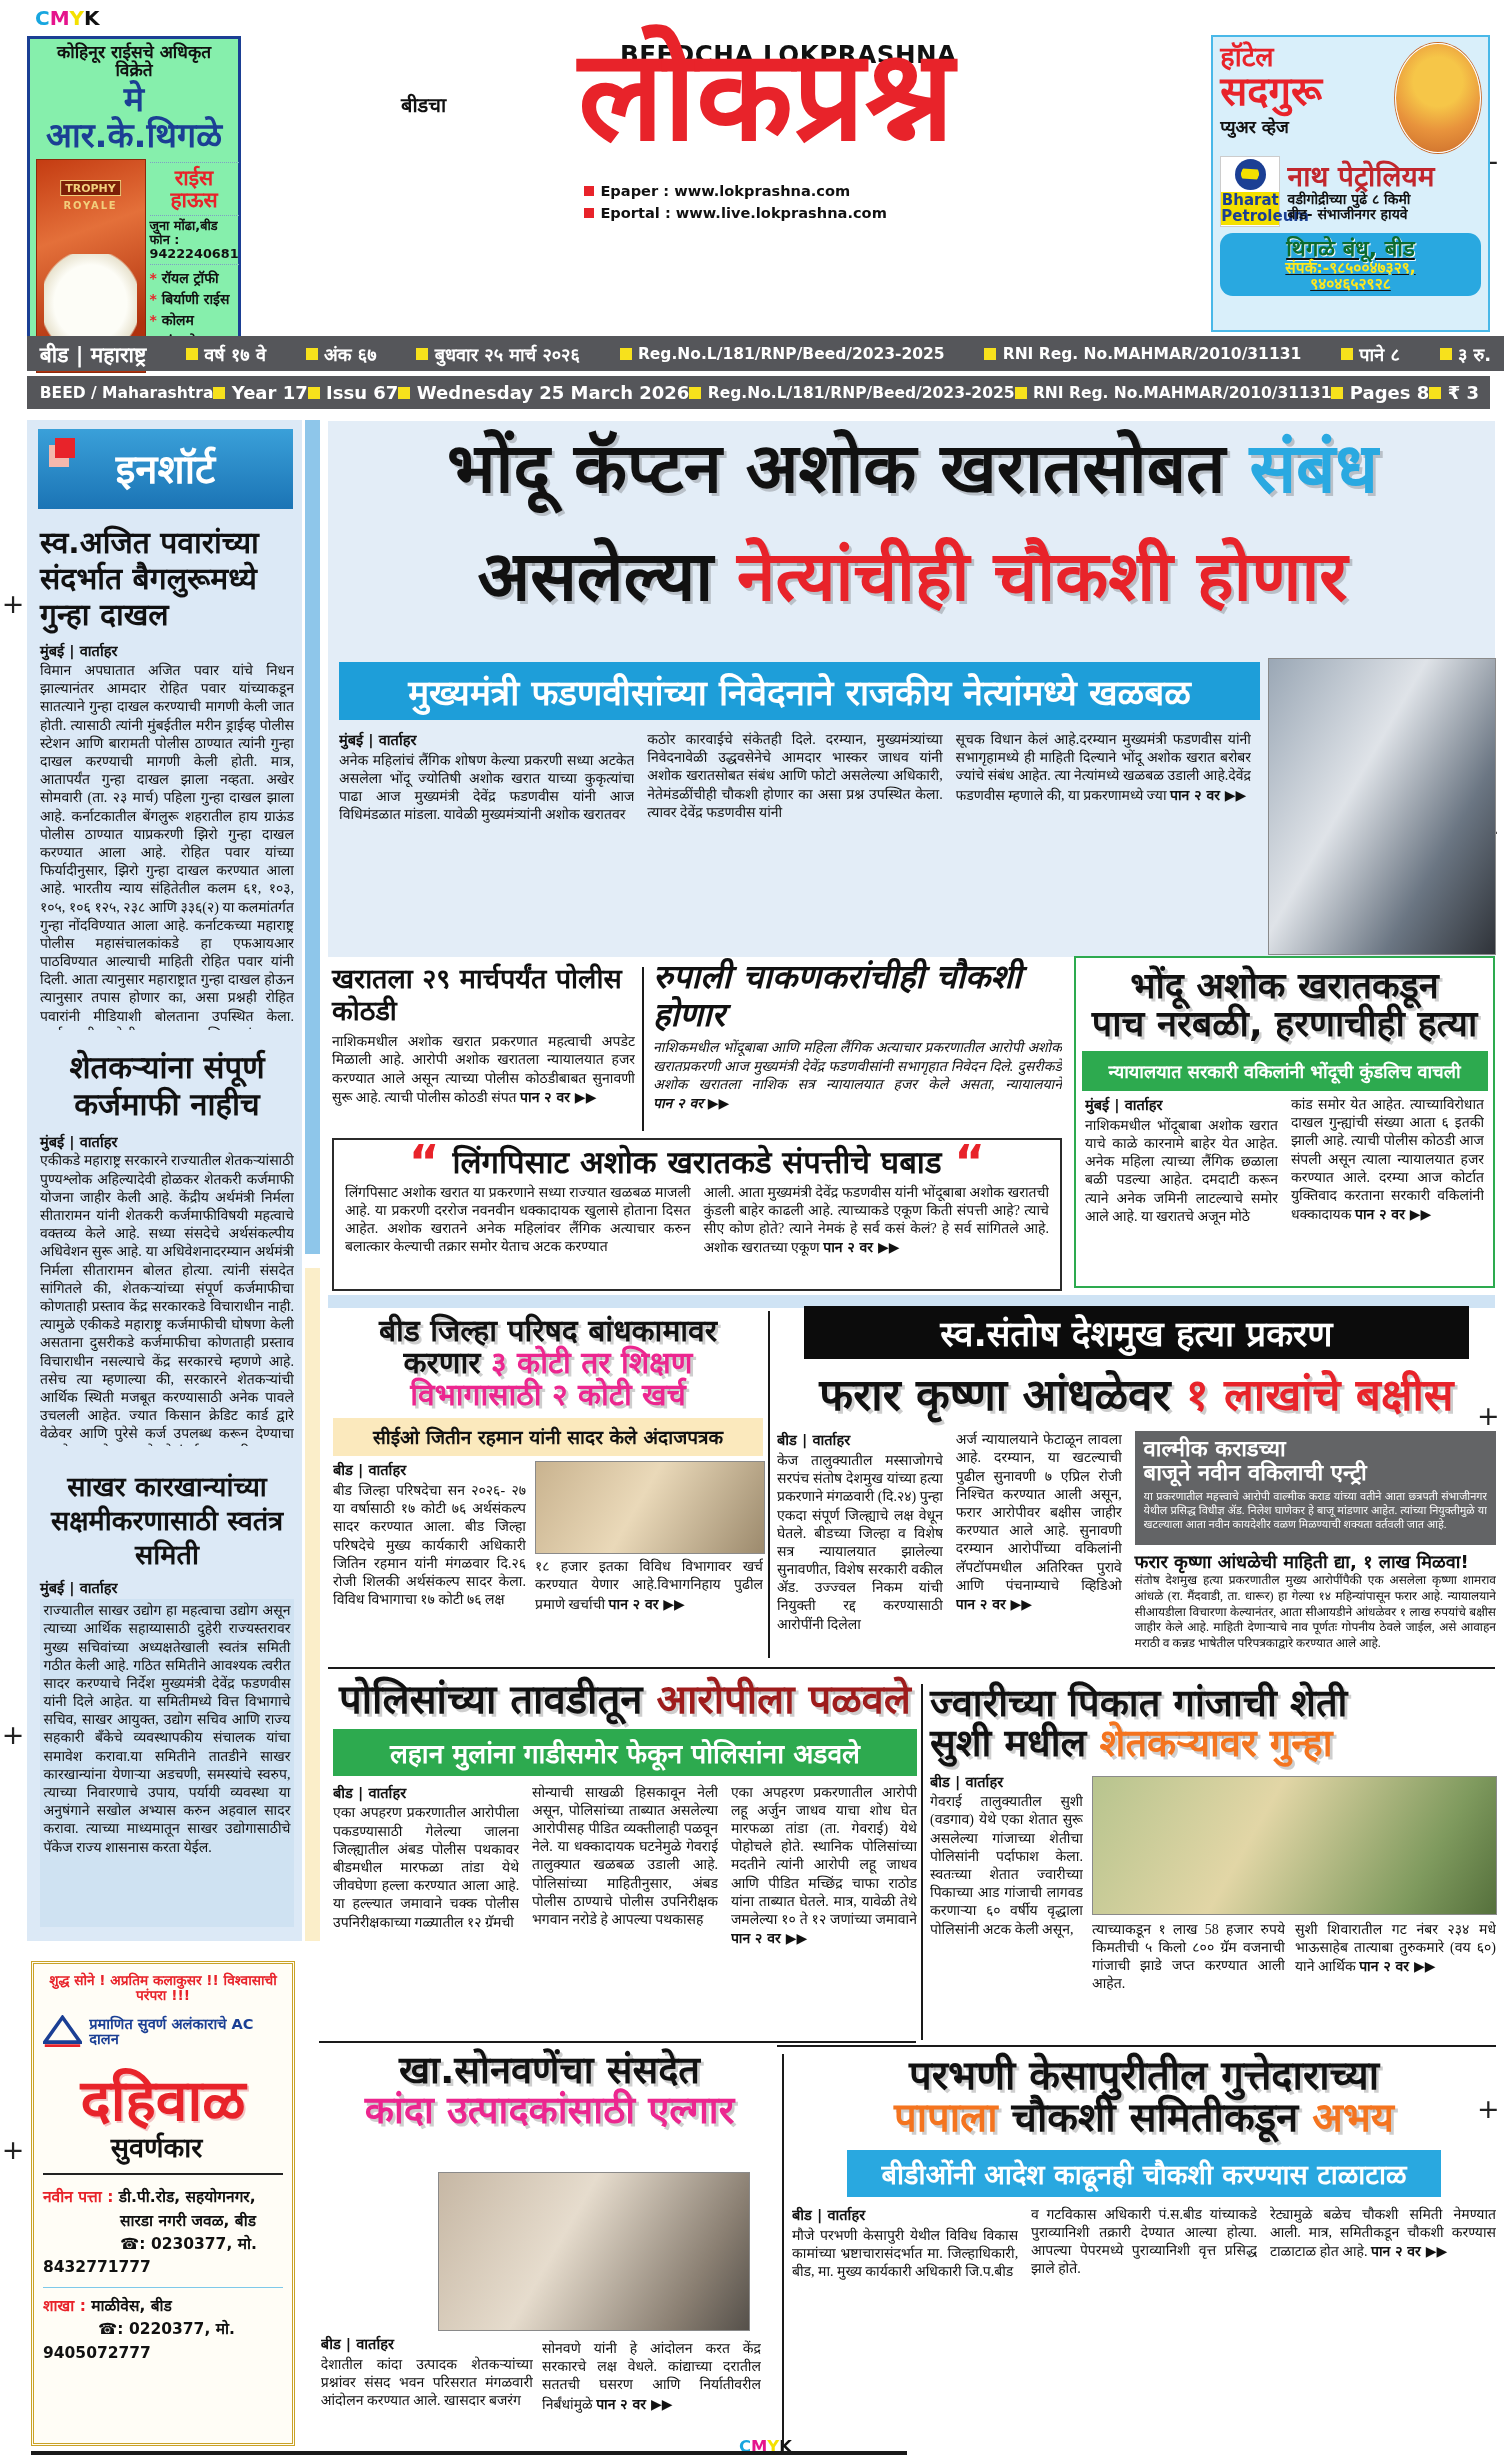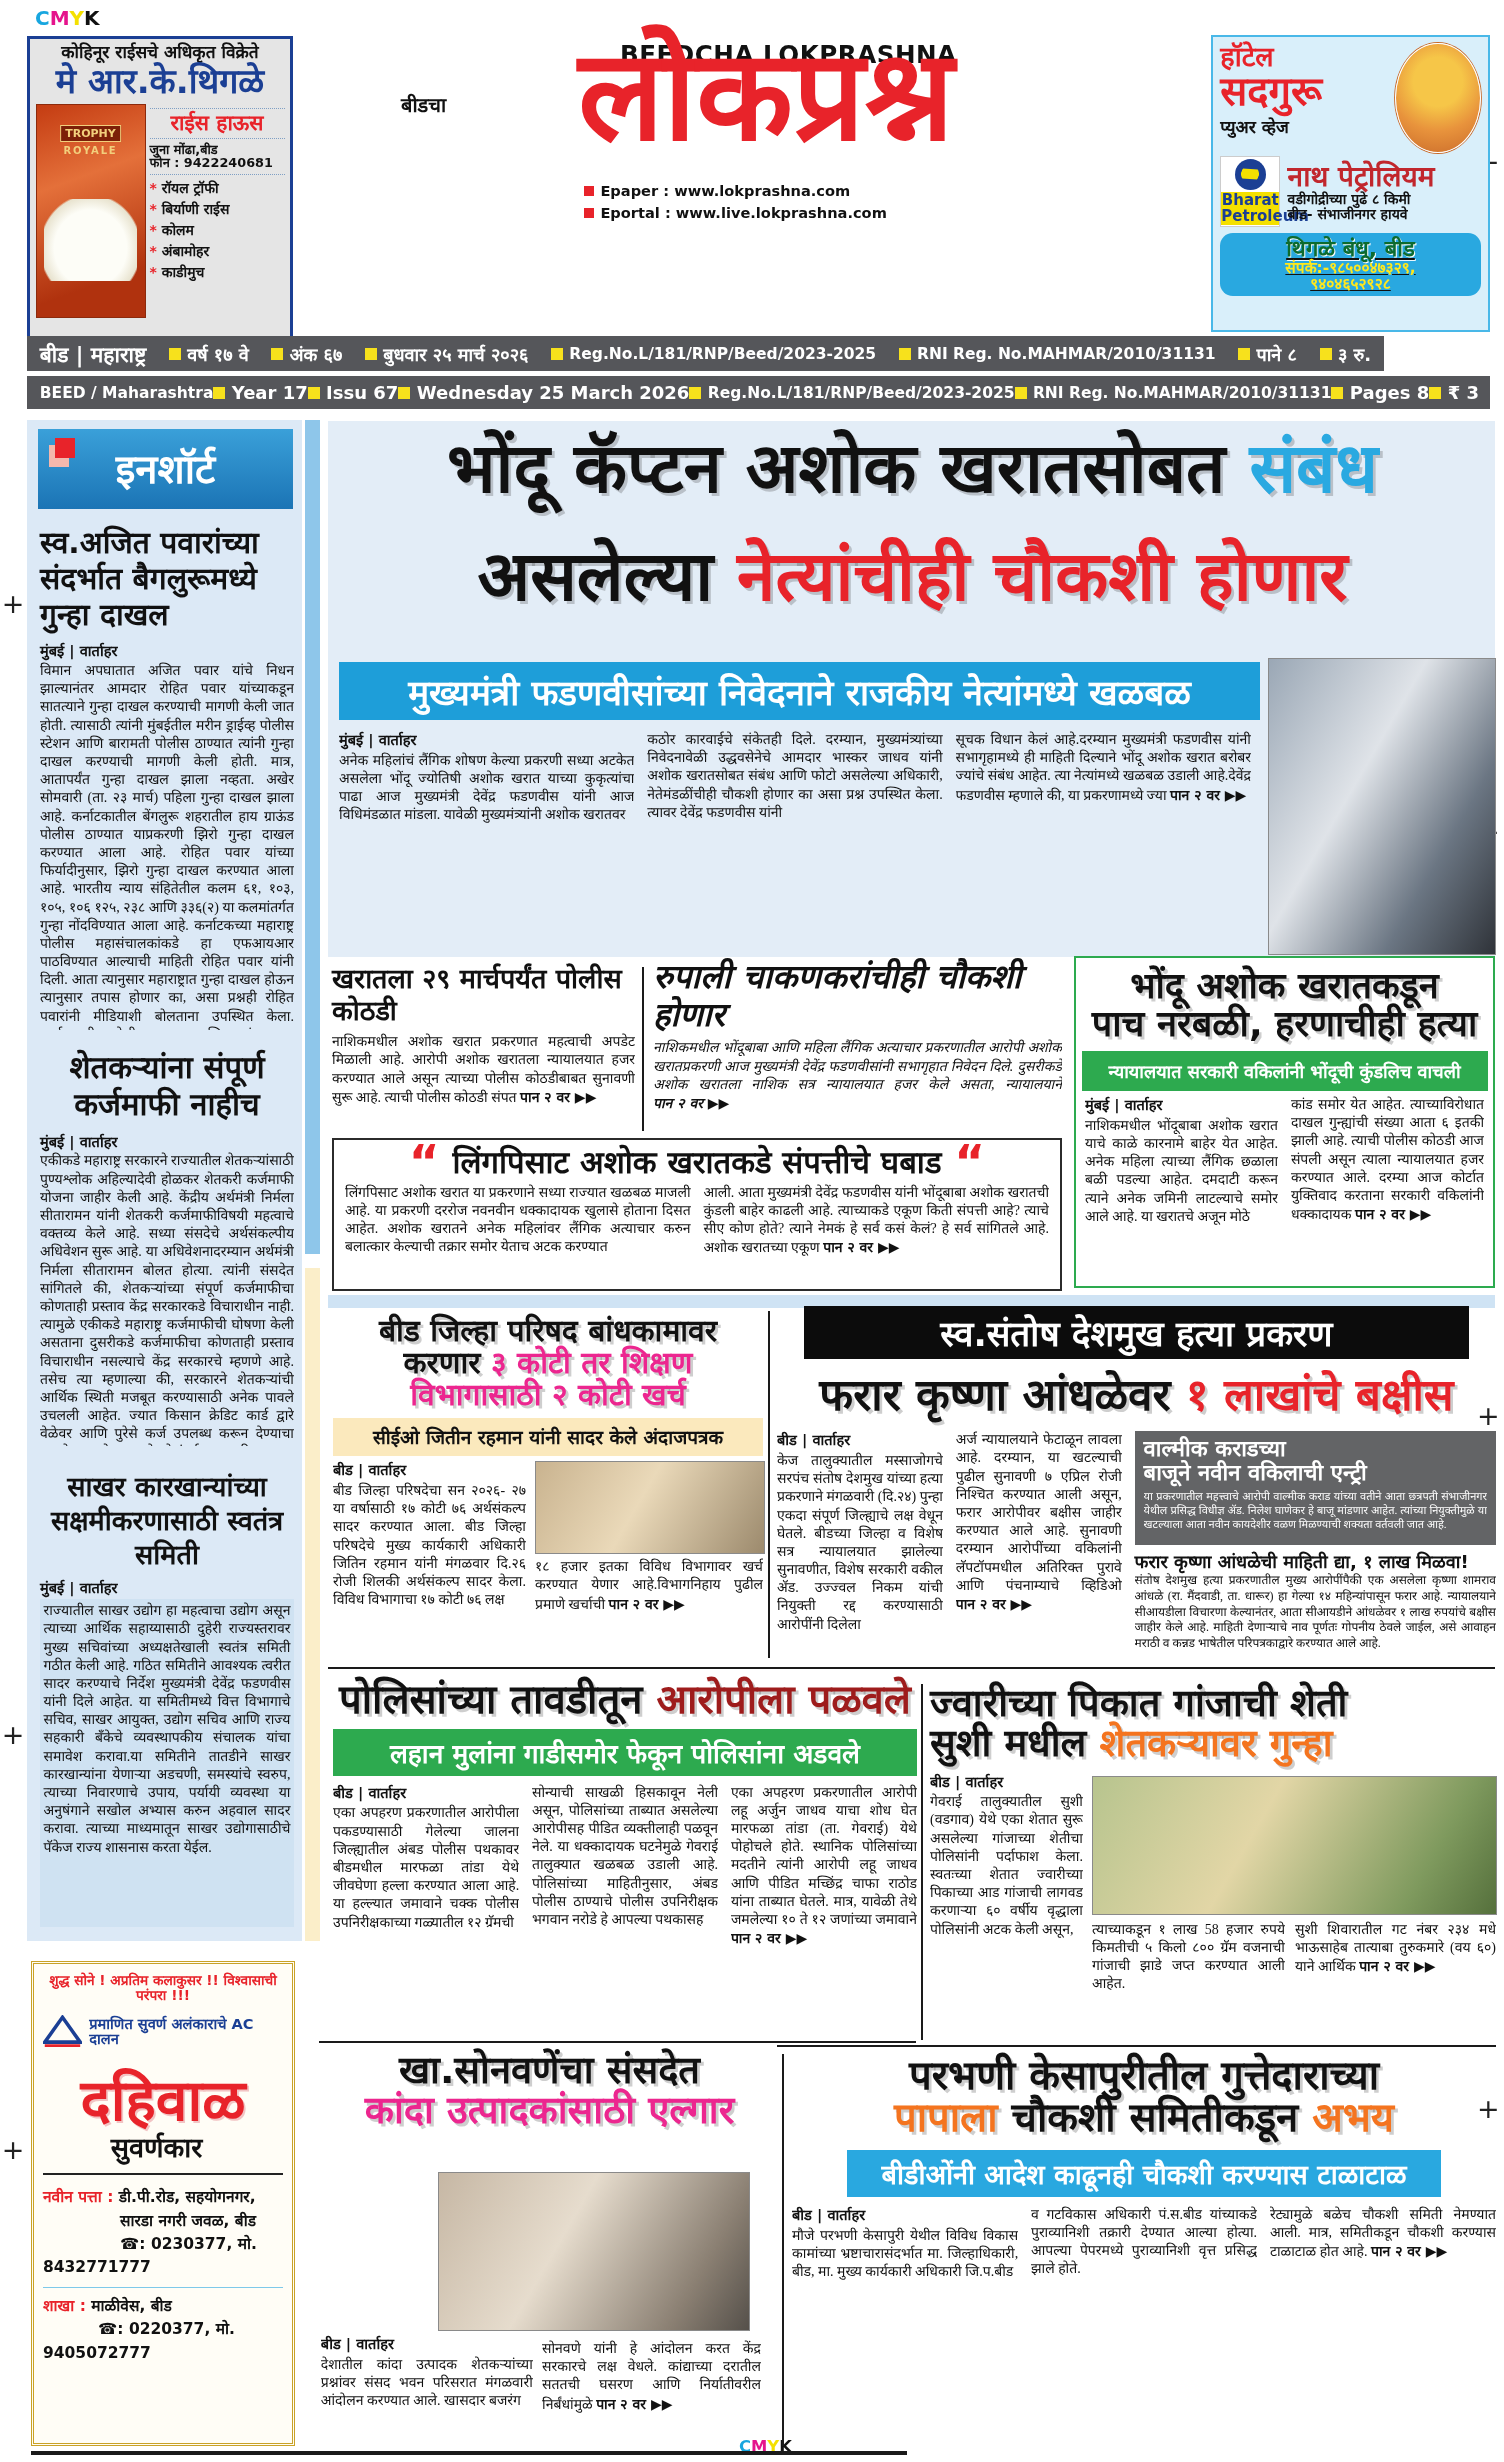--- a/index.html
+++ b/index.html
@@ -40,21 +40,21 @@
     <span style="color:#18a6df">C</span><span style="color:#e5148c">M</span><span style="color:#f4e000">Y</span><span style="color:#111">K</span>
   </div>
   <div class="abs plus" style="left:1.8px;top:588px;">+</div>
   <div class="abs plus" style="left:1.8px;top:1719px;">+</div>
   <div class="abs plus" style="left:1.8px;top:2134px;">+</div>
   <div class="abs plus" style="left:1477px;top:146px;">+</div>
   <div class="abs plus" style="left:1477px;top:816px;">+</div>
   <div class="abs plus" style="left:1477px;top:1400px;">+</div>
   <div class="abs plus" style="left:1477px;top:2093px;">+</div>
 
-  <div class="abs" style="left:27px;top:36px;width:266px;height:321px;border:3.6px solid #1b3f94;background:#e5e5e5;padding:3.6px 5.5px;box-sizing:border-box;">
+  <div class="abs" style="left:27px;top:36px;width:214px;height:321px;border:3.6px solid #1b3f94;background:#86efac;padding:3.6px 5.5px;box-sizing:border-box;">
     <div class="hl" style="font-size:17.3px;text-align:center;color:#111;">कोहिनूर राईसचे अधिकृत विक्रेते</div>
     <div class="hl" style="font-size:34px;text-align:center;color:#1b3f94;margin-top:1.8px;">मे आर.के.थिगळे</div>
     <div style="display:flex;margin-top:5.5px;gap:4px;">
       <div style="width:108px;height:212px;background:linear-gradient(160deg,#c43c12,#e4703a 35%,#b0320e 80%);border:0.9px solid #8c2a0c;position:relative;flex:none;">
         <div style="position:absolute;left:50%;top:20px;transform:translateX(-50%);background:#7c1f08;color:#f2cf7c;font-family:'DejaVu Sans',sans-serif;font-weight:bold;font-size:11px;padding:0.9px 4.6px;border:0.9px solid #f2cf7c;">TROPHY</div>
         <div style="position:absolute;left:50%;top:40px;transform:translateX(-50%);color:#f2cf7c;font-family:'DejaVu Sans',sans-serif;font-weight:bold;font-size:10px;letter-spacing:1.8px;">ROYALE</div>
         <div style="position:absolute;left:7.3px;right:7.3px;bottom:36px;height:82px;background:radial-gradient(ellipse at 50% 60%,#fdfdf7 55%,#e8e3cf 75%,transparent 78%);"></div>
       </div>
       <div style="flex:1;">
         <div class="dotted"></div>
@@ -104,21 +104,21 @@
         <div class="hl" style="font-size:14px;">बीड- संभाजीनगर हायवे</div>
       </div>
     </div>
     <div style="background:#29a8e0;border-radius:12.8px;text-align:center;margin-top:5.5px;padding:3.6px 0;text-decoration:underline;">
       <div class="hl" style="font-size:22px;color:#0d6b2f;text-shadow:0.9px 0.9px 0 #fff;">थिगळे बंधू, बीड</div>
       <div class="hl" style="font-size:15.5px;color:#ffe81c;">संपर्क:-९८५००४७३२९,</div>
       <div class="hl" style="font-size:15.5px;color:#ffe81c;">९४०४६५२९२८</div>
     </div>
   </div>
 
-  <div class="abs dl" style="left:27px;top:336px;width:1357px;height:35px;box-sizing:border-box;justify-content:space-between;">
+  <div class="abs dl" style="left:27px;top:336px;width:1477px;height:35px;box-sizing:border-box;justify-content:space-between;">
     <span class="item" style="font-size:21px;">बीड | महाराष्ट्र</span>
     <span class="item" style="font-size:18px;">
         <span class="sq"></span>
         <span>वर्ष १७ वे</span>
       </span>
     <span class="item" style="font-size:18px;">
         <span class="sq"></span>
         <span>अंक ६७</span>
       </span>
     <span class="item" style="font-size:18px;">

